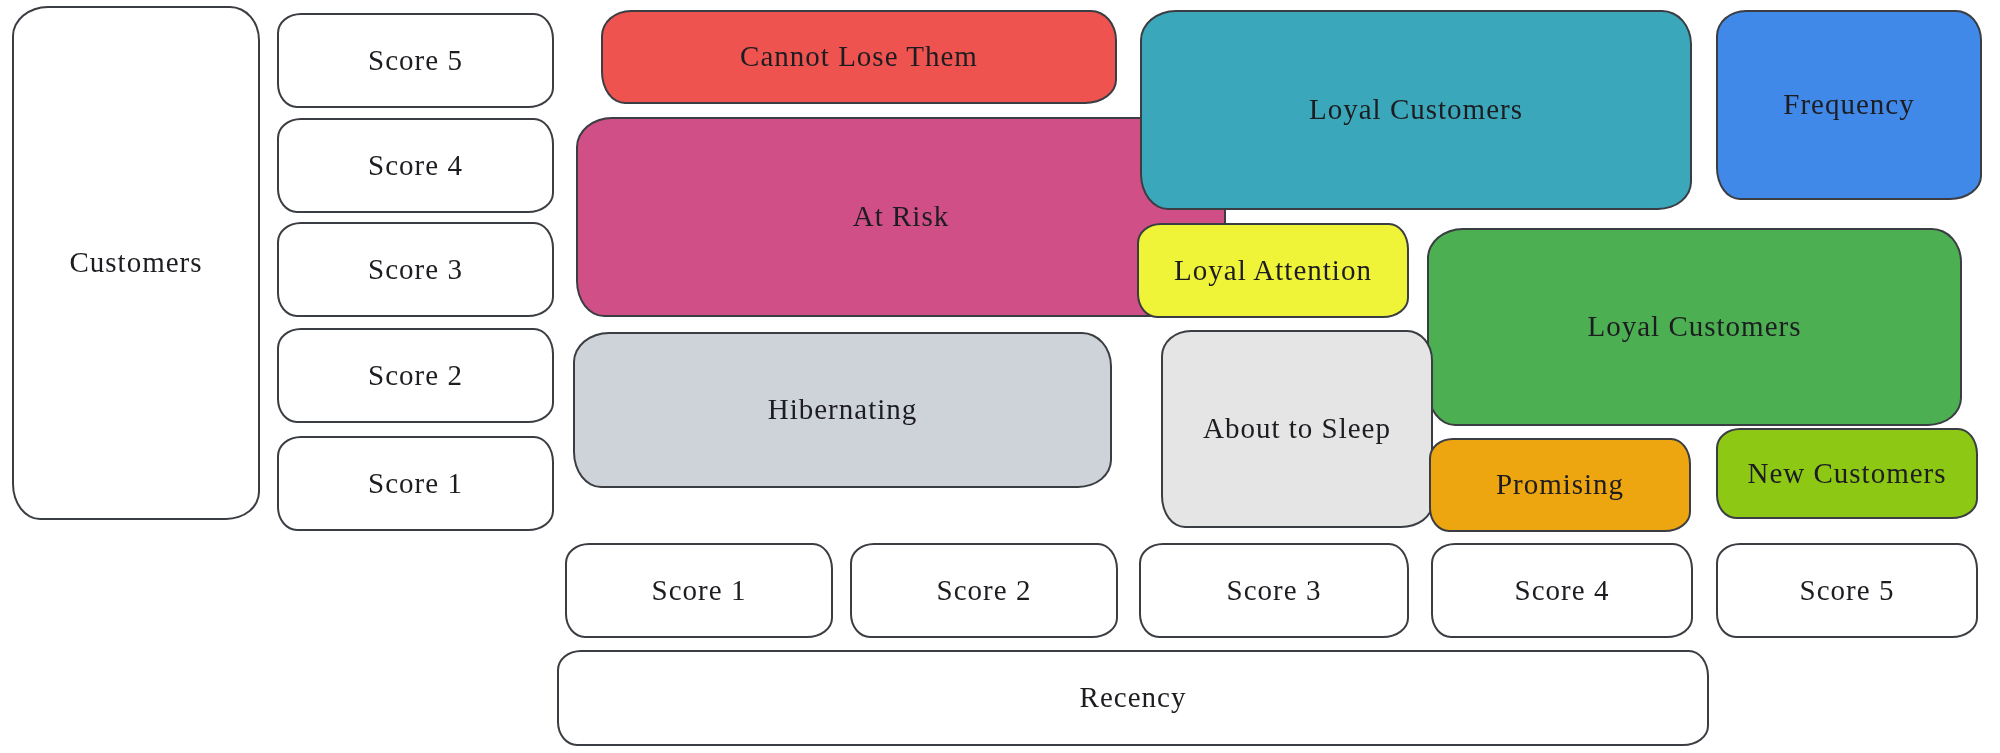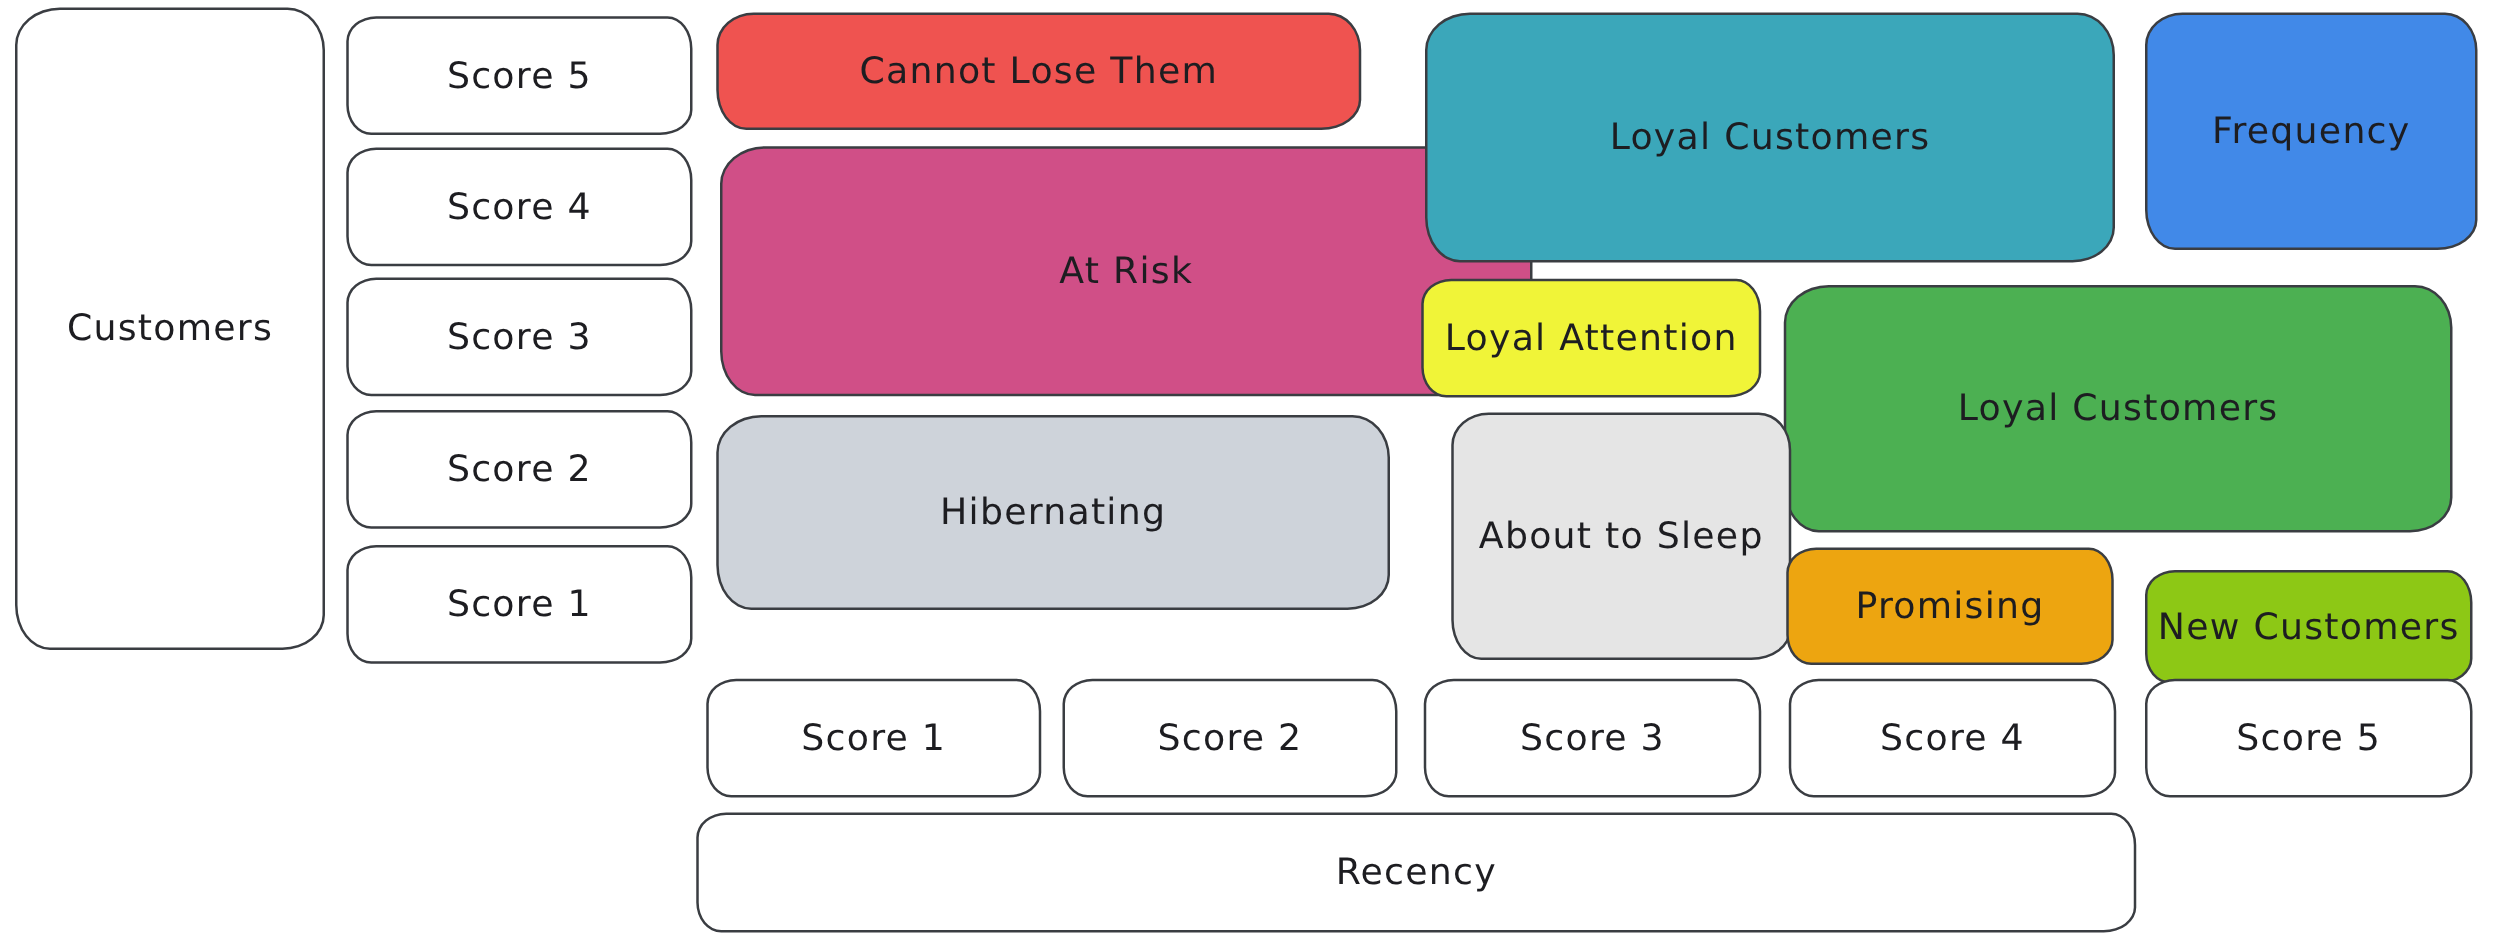--- a/index.html
+++ b/index.html
@@ -18,20 +18,21 @@
   }
   .box{
     position:absolute;
     display:flex;align-items:center;justify-content:center;
     box-sizing:border-box;
     border:2.5px solid var(--stroke);
     font-size:29px;
     letter-spacing:1px;
     text-align:center;
     line-height:1.1;
+    font-family:Liberation Serif, serif;
   }
   .white{background:var(--bg);}
   
   .r-big{border-radius:36px 30px 34px 28px / 30px 34px 28px 36px;}
   .r-med{border-radius:30px 26px 32px 24px / 26px 30px 24px 32px;}
   .r-sml{border-radius:24px 20px 26px 20px / 20px 26px 20px 24px;}
 
   
   #freq        {left:12px;  top:6px;   width:248px; height:514px;}
   .fs          {left:277px; width:277px; height:95px;}
@@ -40,21 +41,21 @@
   
   #seg-cannot-lose-them    {left:573px;  top:10px;  width:516px; height:94px;}
   #seg-at-risk             {left:576px;  top:117px; width:650px; height:200px;}
   #seg-hibernating         {left:573px;  top:332px; width:539px; height:156px;}
   #seg-loyal-customers-top {left:1140px; top:10px;  width:552px; height:200px;}
   #seg-champions           {left:1716px; top:10px;  width:266px; height:190px;}
   #seg-need-attention      {left:1137px; top:223px; width:272px; height:95px;}
   #seg-loyal-customers-mid {left:1427px; top:228px; width:535px; height:198px;}
   #seg-about-to-sleep      {left:1137px; top:330px; width:272px; height:198px;}
   #seg-promising           {left:1429px; top:438px; width:262px; height:94px;}
-  #seg-new-customers       {left:1716px; top:456px; width:262px; height:91px;}
+  #seg-new-customers       {left:1716px; top:428px; width:262px; height:91px;}
 
   
   .rs          {top:543px; height:95px;}
   #rs1{left:565px;  width:268px;}
   #rs2{left:850px;  width:268px;}
   #rs3{left:1139px; width:270px;}
   #rs4{left:1431px; width:262px;}
   #rs5{left:1716px; width:262px;}
   #recency     {left:557px; top:650px; width:1152px; height:96px;}
 </style>
@@ -75,21 +76,21 @@
   <div class="box white r-sml fs" id="fs3">
     <span>Score 3</span>
   </div>
   <div class="box white r-sml fs" id="fs2">
     <span>Score 2</span>
   </div>
   <div class="box white r-sml fs" id="fs1">
     <span>Score 1</span>
   </div>
 
-  <div class="box r-med" id="seg-cannot-lose-them" style="background: rgb(239, 83, 80);">
+  <div class="box r-med" id="seg-cannot-lose-them" style="background: rgb(239, 83, 80); margin-left: 28px;">
     <span>Cannot Lose Them</span>
   </div>
   <div class="box r-big" id="seg-at-risk" style="background: rgb(208, 79, 135);">
     <span>At Risk</span>
   </div>
   <div class="box r-big" id="seg-hibernating" style="background: rgb(206, 211, 218);">
     <span>Hibernating</span>
   </div>
   <div class="box r-big" id="seg-loyal-customers-top" style="background: rgb(59, 167, 186);">
     <span>Loyal Customers</span>

